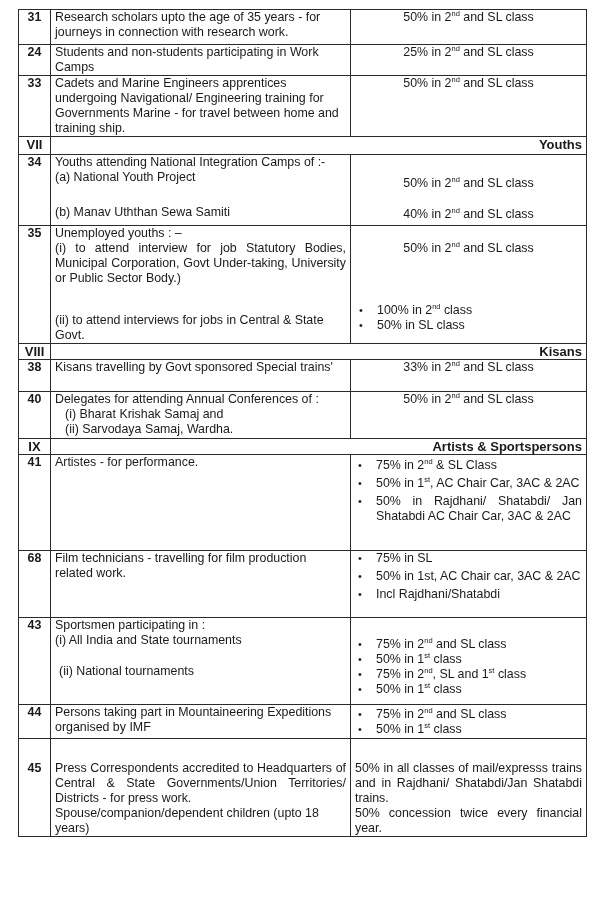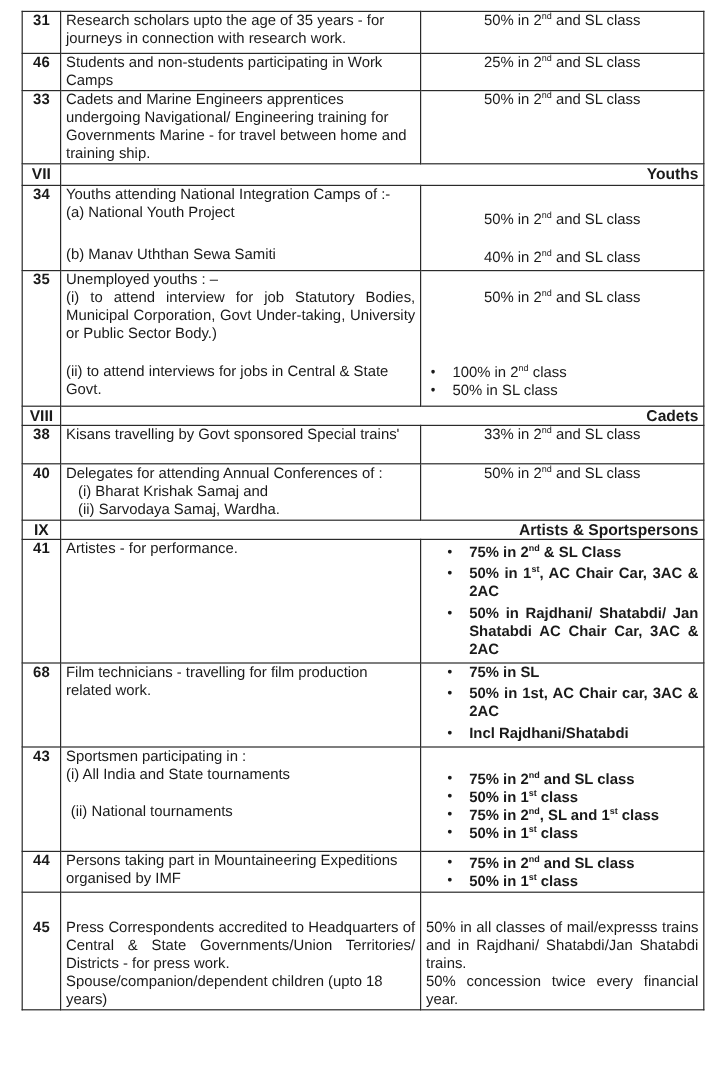--- a/index.html
+++ b/index.html
@@ -13,21 +13,21 @@
     border-collapse: collapse; table-layout: fixed;
   }
   .tbl td {
     border: 1.3px solid #2a2a2a; vertical-align: top; padding: 0 4px;
   }
   .tbl td.num {
     width: 27px; text-align: center; font-weight: bold; padding: 0 2px;
   }
   .tbl td.desc { width: 291px; }
   .tbl td.conc { text-align: center; }
-  .tbl td.conc.left { text-align: left; padding-left: 18px; font-weight: bold; }
+  .tbl td.conc.left { text-align: left; padding-left: 3px; }
   .tbl td.conc.just { text-align: justify; padding-left: 4px; }
   .tbl tr.sec td { font-weight: bold; font-size: 13px; }
   .tbl tr.sec td.sectitle { text-align: right; }
   sup { font-size: 7.5px; line-height: 0; vertical-align: 5px; }
   .gap { display: block; height: 15px; }
   ul.bl { margin: 0; padding: 0 0 0 22px; list-style: none; text-align: left; }
   ul.bl li { position: relative; margin-bottom: 3px; }
   ul.bl.tight li { margin-bottom: 0; }
   ul.bl li::before {
     content: "\2022"; position: absolute; left: -18px; top: 0; font-size: 11px;
@@ -42,21 +42,21 @@
 <table class="tbl">
 
   <tbody>
       <tr style="height:35px">
     <td class="num">31</td>
     <td class="desc">Research scholars upto the age of 35 years - for journeys in connection with research work.</td>
     <td class="conc"><span>50% in 2</span><sup>nd</sup><span> and SL class</span></td>
   </tr>
 
   <tr style="height:28px">
-    <td class="num">46</td>
+    <td class="num">24</td>
     <td class="desc">Students and non-students participating in Work Camps</td>
     <td class="conc"><span>25% in 2</span><sup>nd</sup><span> and SL class</span></td>
   </tr>
 
   <tr style="height:58px">
     <td class="num">33</td>
     <td class="desc">Cadets and Marine Engineers apprentices undergoing Navigational/ Engineering training for Governments Marine - for travel between home and training ship.</td>
     <td class="conc"><span>50% in 2</span><sup>nd</sup><span> and SL class</span></td>
   </tr>
 
@@ -78,35 +78,35 @@
       <span class="sub" style="margin-top:6px"><span>50% in 2</span><sup>nd</sup><span> and SL class</span></span>
       <span class="sub" style="margin-top:16px"><span>40% in 2</span><sup>nd</sup><span> and SL class</span></span>
     </td>
   </tr>
 
   <tr style="height:113px">
     <td class="num">35</td>
     <td class="desc">
       <span class="sub">Unemployed youths : –</span>
       <span class="sub" style="text-align:justify">(i)  to attend interview for job Statutory Bodies, Municipal Corporation, Govt Under-taking, University or Public Sector Body.)</span>
-      <span class="sub" style="margin-top:16px">(ii)  to attend interviews for jobs in Central &amp; State Govt.</span>
+      <span class="sub" style="margin-top:27px">(ii)  to attend interviews for jobs in Central &amp; State Govt.</span>
     </td>
     <td class="conc">
       <span class="sub" style="margin-top:15px"><span>50% in 2</span><sup>nd</sup><span> and SL class</span></span>
       <ul class="bl tight" style="margin-top:47px">
         <li><span>100% in 2</span><sup>nd</sup><span> class</span></li>
         <li>50% in SL class</li>
       </ul>
     </td>
   </tr>
 
 
   <tr class="sec" style="height:16px">
     <td class="num">VIII</td>
-    <td class="sectitle" colspan="2">Cadets</td>
+    <td class="sectitle" colspan="2">Kisans</td>
   </tr>
 
 
   <tr style="height:32px">
     <td class="num">38</td>
     <td class="desc">Kisans travelling by Govt sponsored Special trains'</td>
     <td class="conc"><span>33% in 2</span><sup>nd</sup><span> and SL class</span></td>
   </tr>
 
 

